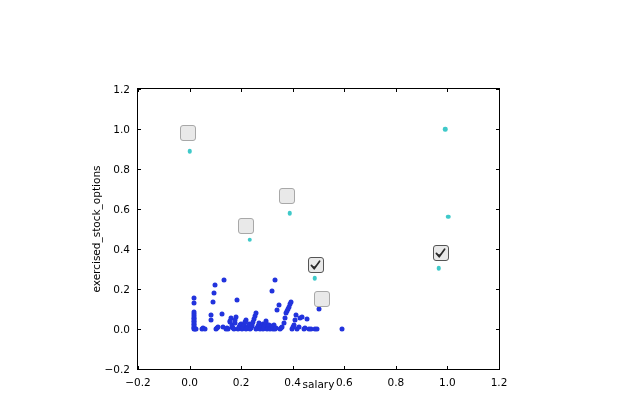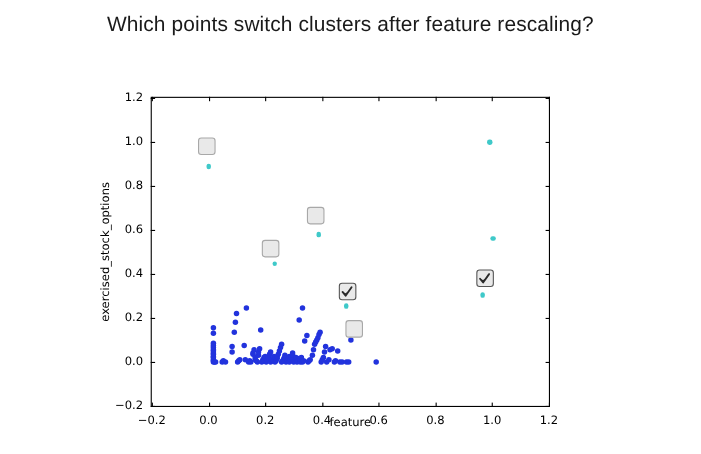--- a/index.html
+++ b/index.html
@@ -132,26 +132,25 @@
     align-items: center;
     justify-content: center;
   }
   .marker-check svg { display: block; }
 </style>
 </head>
 <body>
 
 <div id="slide">
 
-  <div id="slide-title">Which points switch clusters after feature rescaling?</div>
 
   <div id="figure">
 
     <div id="y-axis-title">exercised_stock_options</div>
-    <div id="x-axis-title">feature</div>
+    <div id="x-axis-title">salary</div>
 
     <div id="plot-area">
       <div id="ticks-x">
           <div class="tick-x" style="left: 0px;"></div>
           <div class="tick-x top" style="left: 0px;"></div>
           <div class="xlabel-tick" style="left: 0px;">−0.2</div>
           <div class="tick-x" style="left: 51.5714px;"></div>
           <div class="tick-x top" style="left: 51.5714px;"></div>
           <div class="xlabel-tick" style="left: 51.5714px;">0.0</div>
           <div class="tick-x" style="left: 103.143px;"></div>

